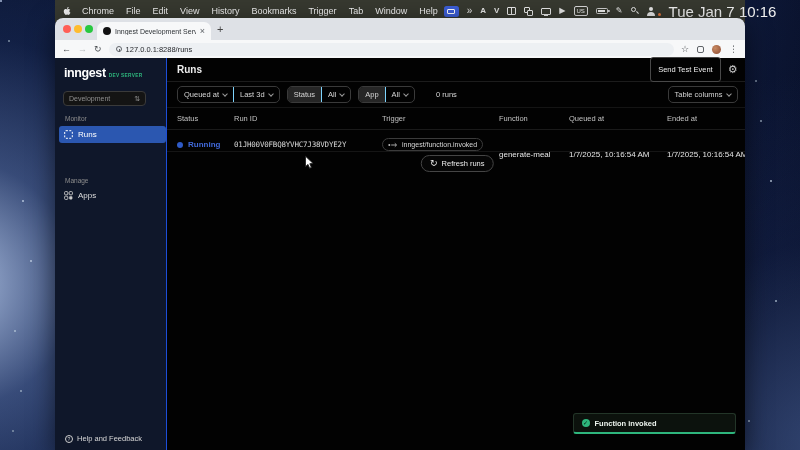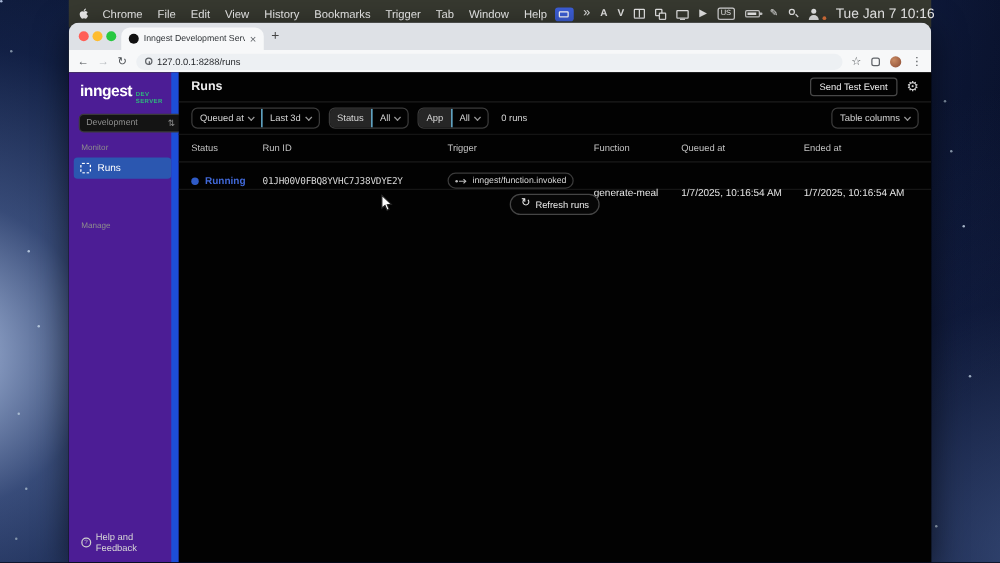--- a/index.html
+++ b/index.html
@@ -41,21 +41,21 @@
   .batt { width:12px; height:6px; border:1px solid #cfcfcf; border-radius:1.5px; position:relative; }
   .batt i { position:absolute; left:1px; top:1px; bottom:1px; width:7px; background:#eee; display:block; }
   .batt:after { content:""; position:absolute; right:-3px; top:1px; width:2px; height:2px; background:#cfcfcf; border-radius:0 1px 1px 0; }
   .search-ico { position:relative; width:8px; height:8px; }
   .search-ico i { position:absolute; left:0; top:0; width:5px; height:5px; border:1px solid #e8e8e8; border-radius:50%; display:block; }
   .search-ico:after { content:""; position:absolute; left:5px; top:5px; width:3px; height:1px; background:#e8e8e8; transform:rotate(45deg); }
   .user-ico { position:relative; width:9px; height:8px; }
   .user-ico i { position:absolute; left:2.5px; top:0; width:4px; height:4px; background:#e8e8e8; border-radius:50%; display:block; }
   .user-ico:after { content:""; position:absolute; left:0.5px; top:4.5px; width:8px; height:4px; background:#e8e8e8; border-radius:4px 4px 0 0; }
   .user-dot { width:3px; height:3px; border-radius:50%; background:#e0743c; margin-left:-6px; margin-top:6px; }
-  .clock { font-size:11px; white-space:nowrap; }
+  .clock { font-size:15px; white-space:nowrap; }
 
   
   .window { position:absolute; left:55px; top:18px; width:690px; height:432px;
     border-radius:8px 8px 0 0; overflow:hidden; box-shadow:0 6px 26px rgba(0,0,0,.55); background:#020202; }
   .tabstrip { height:22px; background:#dee1e6; position:relative; }
   .tl { position:absolute; top:7px; width:8px; height:8px; border-radius:50%; }
   .tl.red { left:8px; background:#ff5f57; } .tl.yel { left:19px; background:#febc2e; } .tl.grn { left:30px; background:#28c840; }
   .tab { position:absolute; left:42px; top:4px; width:114px; height:18px; background:#f7f8f9;
     border-radius:7px 7px 0 0; display:flex; align-items:center; padding:0 6px; gap:4px; }
   .favicon { width:8px; height:8px; border-radius:50%; background:#111; flex:none; }
@@ -68,53 +68,53 @@
   .addr { flex:1; height:13px; background:#edf0f3; border-radius:7px; display:flex; align-items:center; padding:0 7px; gap:4px; }
   .info-ico { width:6px; height:6px; border:1px solid #5f6368; border-radius:50%; position:relative; flex:none; }
   .info-ico:after { content:""; position:absolute; left:2px; top:1.5px; width:1px; height:3px; background:#5f6368; }
   .url { font-size:7.5px; color:#1f2125; }
   .ext-ico { width:7px; height:7px; border:1px solid #5f6368; border-radius:2px; }
   .avatar { width:9px; height:9px; border-radius:50%; background:radial-gradient(circle at 35% 35%, #c98a62, #8a4a33); }
   .tb-right { display:flex; align-items:center; gap:8px; }
 
   
   .content { display:flex; height:392px; background:#020202; color:#e6e6e6; }
-  .sidebar { position:relative; width:88px; flex:none; background:#4c1d95; border-right:6px solid #1d4ed8; }
+  .sidebar { position:relative; width:112px; flex:none; background:#0f172a; border-right:1px solid #1d4ed8; }
   .logo-row { position:absolute; left:9px; top:8px; display:flex; align-items:baseline; gap:3px; }
   .logo { font-size:12.5px; font-weight:800; color:#fff; letter-spacing:-.4px; }
   .logo-badge { font-size:4.8px; font-weight:700; color:#2eb67d; letter-spacing:.3px; }
   .env-select { position:absolute; left:8px; top:33px; width:83px; height:15px; border:1px solid #3a3a3a;
     background:#141414; border-radius:4px; display:flex; align-items:center; padding:0 5px; }
   .env-select .lbl { font-size:7px; color:#8f8f8f; flex:1; }
   .env-select .ud { font-size:7px; color:#8f8f8f; }
   .sec-label { position:absolute; left:10px; font-size:6.5px; color:#8d8d8d; }
   .side-item { position:absolute; left:4px; right:0; height:17px; display:flex; align-items:center; gap:5px;
     padding-left:5px; font-size:8px; color:#dedede; border-radius:3px; }
   .side-item.active { background:#2b57b0; color:#fff; }
   .side-item svg { flex:none; }
   .help-row { position:absolute; left:10px; bottom:7px; display:flex; align-items:center; gap:4px; font-size:7.5px; color:#d7d7d7; }
   .q-circle { width:8px; height:8px; border:1px solid #cfcfcf; border-radius:50%; font-size:5px; display:flex;
     align-items:center; justify-content:center; color:#cfcfcf; }
 
   .main { position:relative; flex:1; background:#020202; }
   .page-header { height:24px; display:flex; align-items:center; padding:0 10px; border-bottom:1px solid #1c1c1c; }
   .page-title { font-size:10px; font-weight:600; color:#ededed; }
   .hdr-right { margin-left:auto; display:flex; align-items:center; gap:7px; }
-  .btn-outline { height:15px; display:flex; align-items:center; padding:0 7px; border:1px solid #484848;
+  .btn-outline { height:25px; display:flex; align-items:center; padding:0 7px; border:1px solid #484848;
     border-radius:3px; font-size:7.5px; color:#ededed; background:transparent; }
   .gear { font-size:11px; color:#cdcdcd; font-family:"DejaVu Sans", sans-serif; line-height:1; }
 
   .filterbar { height:26px; display:flex; align-items:center; padding:0 10px; gap:7px; border-bottom:1px solid #141414; }
   .pill { display:flex; align-items:center; height:17px; border:1px solid #3a3a3a; border-radius:5px; overflow:hidden; }
   .pill .seg { display:flex; align-items:center; padding:0 6px; height:100%; font-size:7.5px; color:#d6d6d6; gap:4px; }
   .pill .seg + .seg { border-left:1px solid #7dd3fc; }
   .pill .seg.shade { background:#262626; }
   .chev { width:4px; height:4px; border-right:1px solid #9a9a9a; border-bottom:1px solid #9a9a9a;
     transform:rotate(45deg); margin-top:-2px; flex:none; }
-  .runs-count { font-size:7.5px; color:#d6d6d6; margin-left:3px; }
+  .runs-count { font-size:7.5px; color:#d6d6d6; margin-left:14px; }
   .fb-right { margin-left:auto; }
 
   .grid-head, .grid-row { display:grid; grid-template-columns:57px 148px 117px 70px 98px 1fr;
     align-items:center; padding-left:10px; height:22px; }
   .grid-head { font-size:7.5px; color:#c2c2c2; border-bottom:1px solid #1a1a1a; }
   .grid-row { font-size:8px; color:#e6e6e6; border-bottom:1px solid #151515; }
   .status-cell { display:flex; align-items:center; gap:5px; }
   .status-dot { width:6px; height:6px; border-radius:50%; background:#2f5bc7; }
   .status-text { color:#4169d9; font-weight:600; font-size:8px; }
   .runid { font-family:"DejaVu Sans Mono", monospace; font-size:7.5px; color:#dadada; letter-spacing:-.2px; }
@@ -230,20 +230,29 @@
           <span class="ud">⇅</span>
         </div>
         <span class="sec-label" style="top:57px">Monitor</span>
         <div class="side-item active" style="top:68px">
           <svg width="9" height="9" viewBox="0 0 9 9">
               <rect x="0.7" y="0.7" width="7.6" height="7.6" rx="1.2" fill="none" stroke="#fff" stroke-width="1" stroke-dasharray="2 1.4"></rect>
             </svg>
           <span>Runs</span>
         </div>
         <span class="sec-label" style="top:119px">Manage</span>
+        <div class="side-item" style="top:129px">
+          <svg width="9" height="9" viewBox="0 0 9 9">
+              <rect x="0.6" y="0.6" width="3.2" height="3.2" rx="0.8" fill="none" stroke="#c9c9c9" stroke-width=".9"></rect>
+              <rect x="5.2" y="0.6" width="3.2" height="3.2" rx="0.8" fill="none" stroke="#c9c9c9" stroke-width=".9"></rect>
+              <rect x="0.6" y="5.2" width="3.2" height="3.2" rx="0.8" fill="none" stroke="#c9c9c9" stroke-width=".9"></rect>
+              <rect x="5.2" y="5.2" width="3.2" height="3.2" rx="0.8" fill="#c9c9c9"></rect>
+            </svg>
+          <span>Apps</span>
+        </div>
         <div class="help-row">
           <span class="q-circle">?</span>
           <span>Help and Feedback</span>
         </div>
       </div>
 
       <div class="main">
         <div class="page-header">
           <span class="page-title">Runs</span>
           <span class="hdr-right">
@@ -314,20 +323,24 @@
           <span class="cell-txt">generate-meal</span>
           <span class="cell-txt">1/7/2025, 10:16:54 AM</span>
           <span class="cell-txt">1/7/2025, 10:16:54 AM</span>
         </div>
 
         <button class="refresh-btn">
           <span class="refresh-ico">↻</span>
           <span>Refresh runs</span>
         </button>
 
+        <div class="toast">
+          <span class="toast-check">✓</span>
+          <span class="toast-msg">Function invoked</span>
+        </div>
       </div>
     </div>
   </div>
 
   <span class="cursor">
     <svg width="11" height="15" viewBox="0 0 11 15">
         <path d="M1.5 1.2v10.4l2.5-2.2 1.6 3.8 1.8-.8-1.6-3.7 3.3-.3z" fill="#fff" stroke="#222" stroke-width=".9"></path>
       </svg>
   </span>
 </div>

